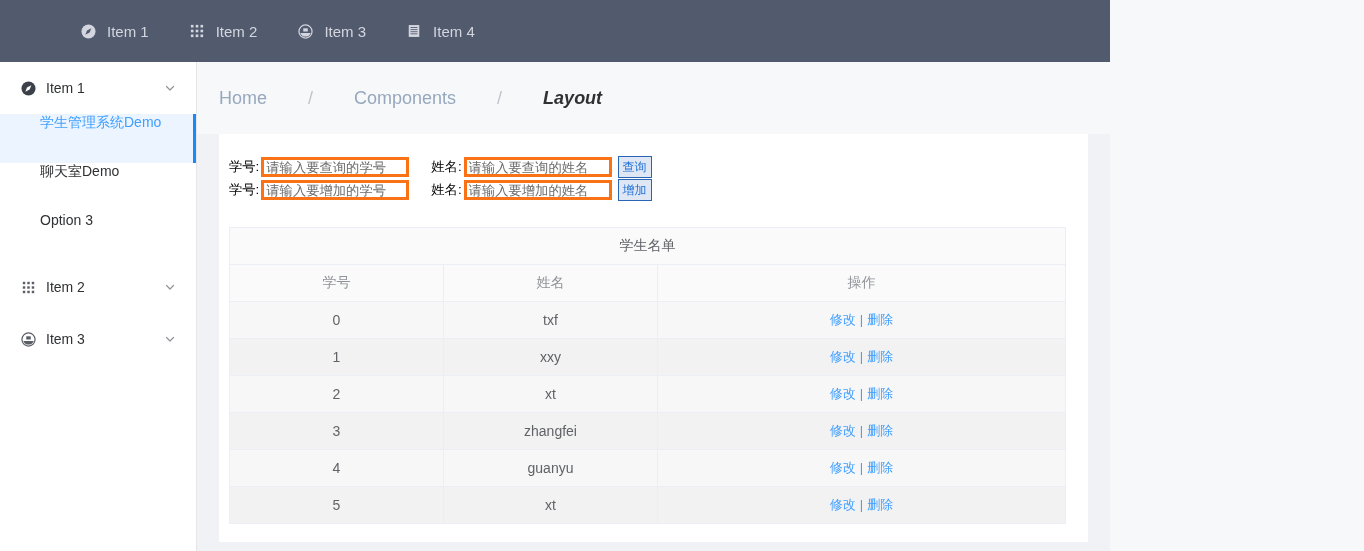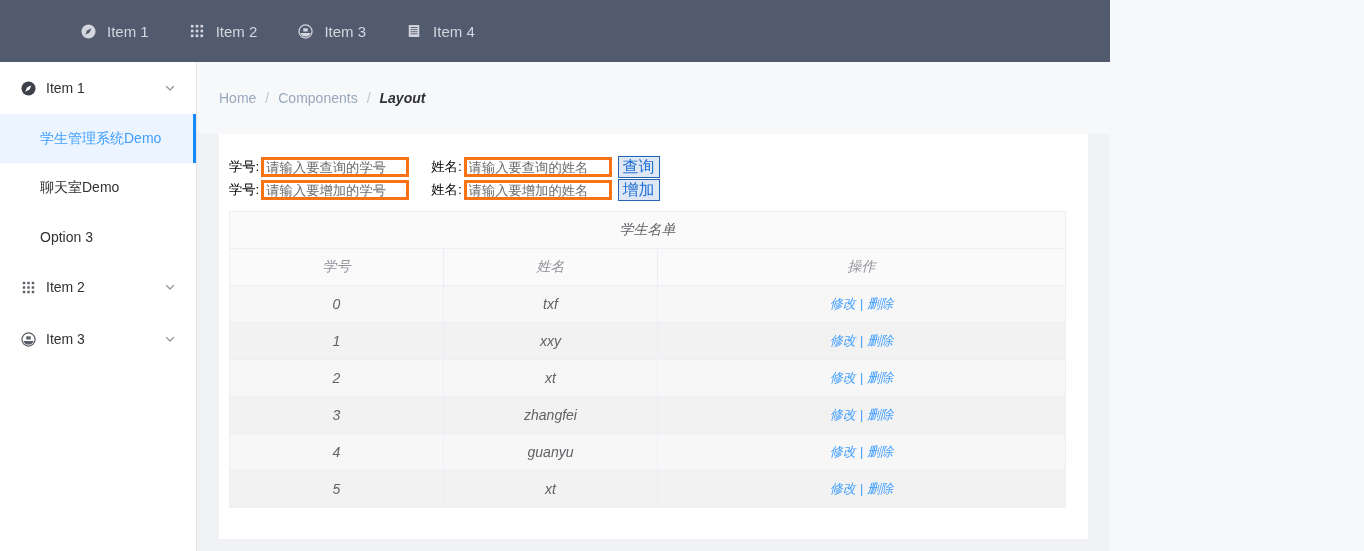--- a/index.html
+++ b/index.html
@@ -79,21 +79,20 @@
   .arrow {
     width: 12px; height: 12px;
     color: #909399;
     display:inline-flex; align-items:center; justify-content:center;
     transition: transform .2s;
   }
   .arrow.up { transform: rotate(180deg); }
   .submenu-item {
     height: 49px;
     display: flex;
-    align-items: center;
     padding-left: 40px;
     color: #303133;
     font-size: 14px;
     cursor: pointer;
     user-select: none;
     position: relative;
     background: #fff;
   }
   .submenu-item.active {
     background: #ecf5ff;
@@ -113,21 +112,22 @@
     background: #f0f2f5;
     overflow: hidden;
     position: relative;
   }
   .breadcrumb {
     height: 72px;
     display: flex;
     align-items: center;
     padding-left: 22px;
     background: #f7f8fa;
-    font-size: 14px;
+    font-size: 18px;
+    gap: 32px;
   }
   .bc-link { color: #97a8be; cursor: pointer; }
   .bc-sep { color: #c0c4cc; margin: 0 9px; }
   .bc-current { color: #303133; font-weight: bold; font-style: italic; }
 
   .card {
     margin: 0 22px;
     background: #ffffff;
     min-height: 405px;
     padding: 22px 22px 18px 10px;
@@ -158,39 +158,38 @@
     outline: none;
     border-radius: 0;
   }
   .form-row input[type="text"]::placeholder { color: #6b6b6b; opacity: 1; }
   .form-row .gap { width: 22px; display: inline-block; }
   .mini-btn {
     margin-left: 6px;
     height: 22px;
     min-width: 28px;
     padding: 1px 4px;
-    font-size: 16px;
+    font-size: 12px;
     font-family: "Liberation Sans", "DejaVu Sans", sans-serif;
     color: #1d6fd6;
     background: #dfe7f5;
     border: 1px solid #2a64b5;
     border-radius: 0;
     cursor: pointer;
     line-height: 1;
   }
 
   
   table.stu {
     width: 100%;
     border-collapse: collapse;
-    margin-top: 10px;
+    margin-top: 26px;
     font-size: 14px;
     color: #606266;
     background: #701a75;
-    font-style: italic;
   }
   table.stu th, table.stu td {
     border: 1px solid #ebeef5;
     text-align: center;
     font-weight: normal;
   }
   table.stu thead th {
     background: #fafafa;
     color: #909399;
     height: 37px;

